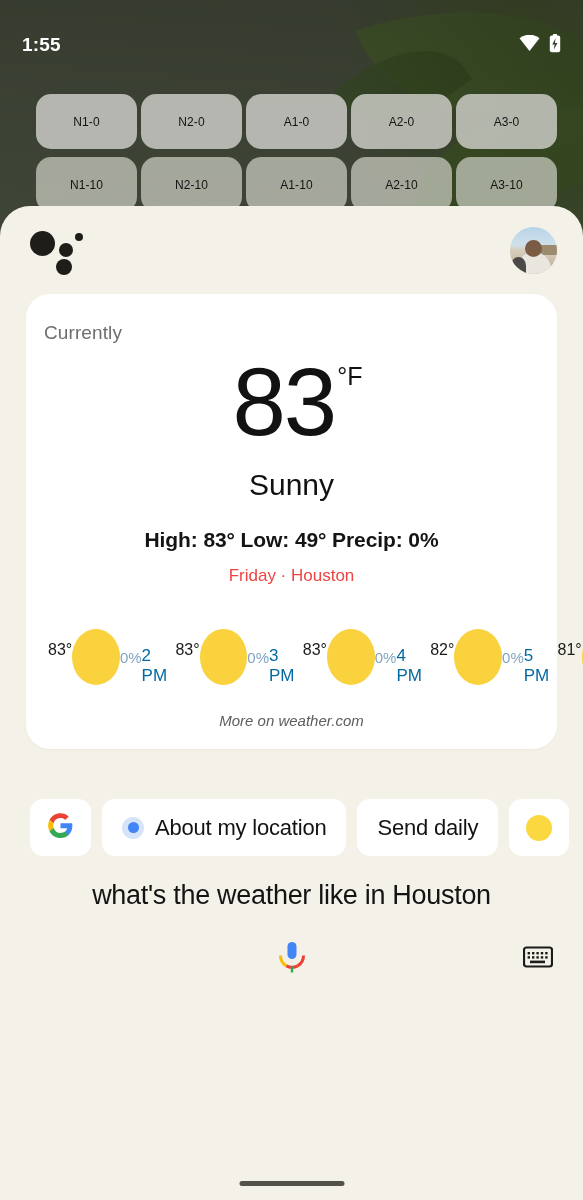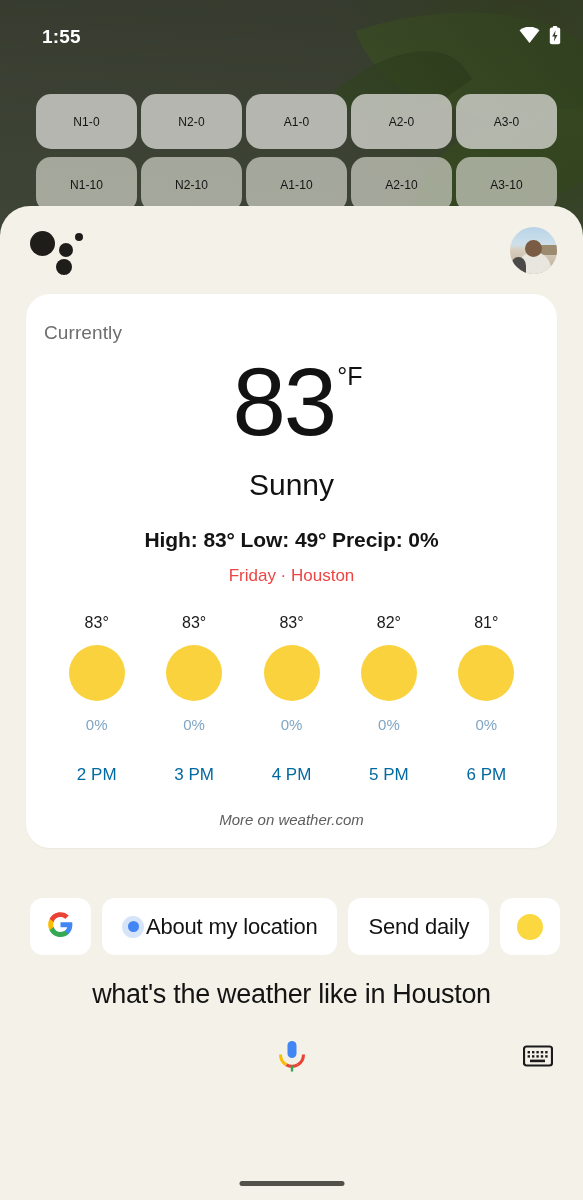--- a/index.html
+++ b/index.html
@@ -57,28 +57,27 @@
   }
   .wallpaper-shade {
     position: absolute;
     inset: 0;
     background: linear-gradient(180deg, rgba(30,34,24,.55) 0%, rgba(40,46,32,.25) 28%, rgba(40,46,32,.1) 60%, rgba(40,46,32,0) 100%);
   }
 
   
   .statusbar {
     position: absolute;
-    top: 8px; left: 0; right: 0;
+    top: 16px; left: 0; right: 0;
     height: 58px;
     display: flex;
     align-items: center;
     justify-content: space-between;
     padding: 0 22px 0 22px;
     z-index: 6;
-    margin-left: 20px;
   }
   .status-time {
     color: #ffffff;
     font-size: 19px;
     font-weight: bold;
     letter-spacing: .2px;
   }
   .status-icons {
     display: flex;
     align-items: center;
@@ -252,21 +251,21 @@
   }
 
   .hourly {
     display: flex;
     margin-top: 28px;
     padding: 0 4px;
   }
   .hour-col {
     flex: 1;
     display: flex;
-    flex-direction: column;
+    flex-direction: row;
     align-items: center;
   }
   .hour-temp {
     font-size: 16px;
     color: #1b1b1b;
   }
   .hour-sun {
     width: 56px;
     height: 56px;
     border-radius: 50%;
@@ -301,21 +300,21 @@
     flex: none;
     overflow: hidden;
     height: 57px;
   }
   .chip {
     background: #ffffff;
     border-radius: 13px;
     height: 57px;
     display: flex;
     align-items: center;
-    gap: 2px;
+    gap: 11px;
     padding: 0 20px;
     white-space: nowrap;
     flex: none;
   }
   .chip.icon-only { padding: 0 17px; }
   .chip-label {
     font-size: 22px;
     color: #131313;
     letter-spacing: -.2px;
   }

